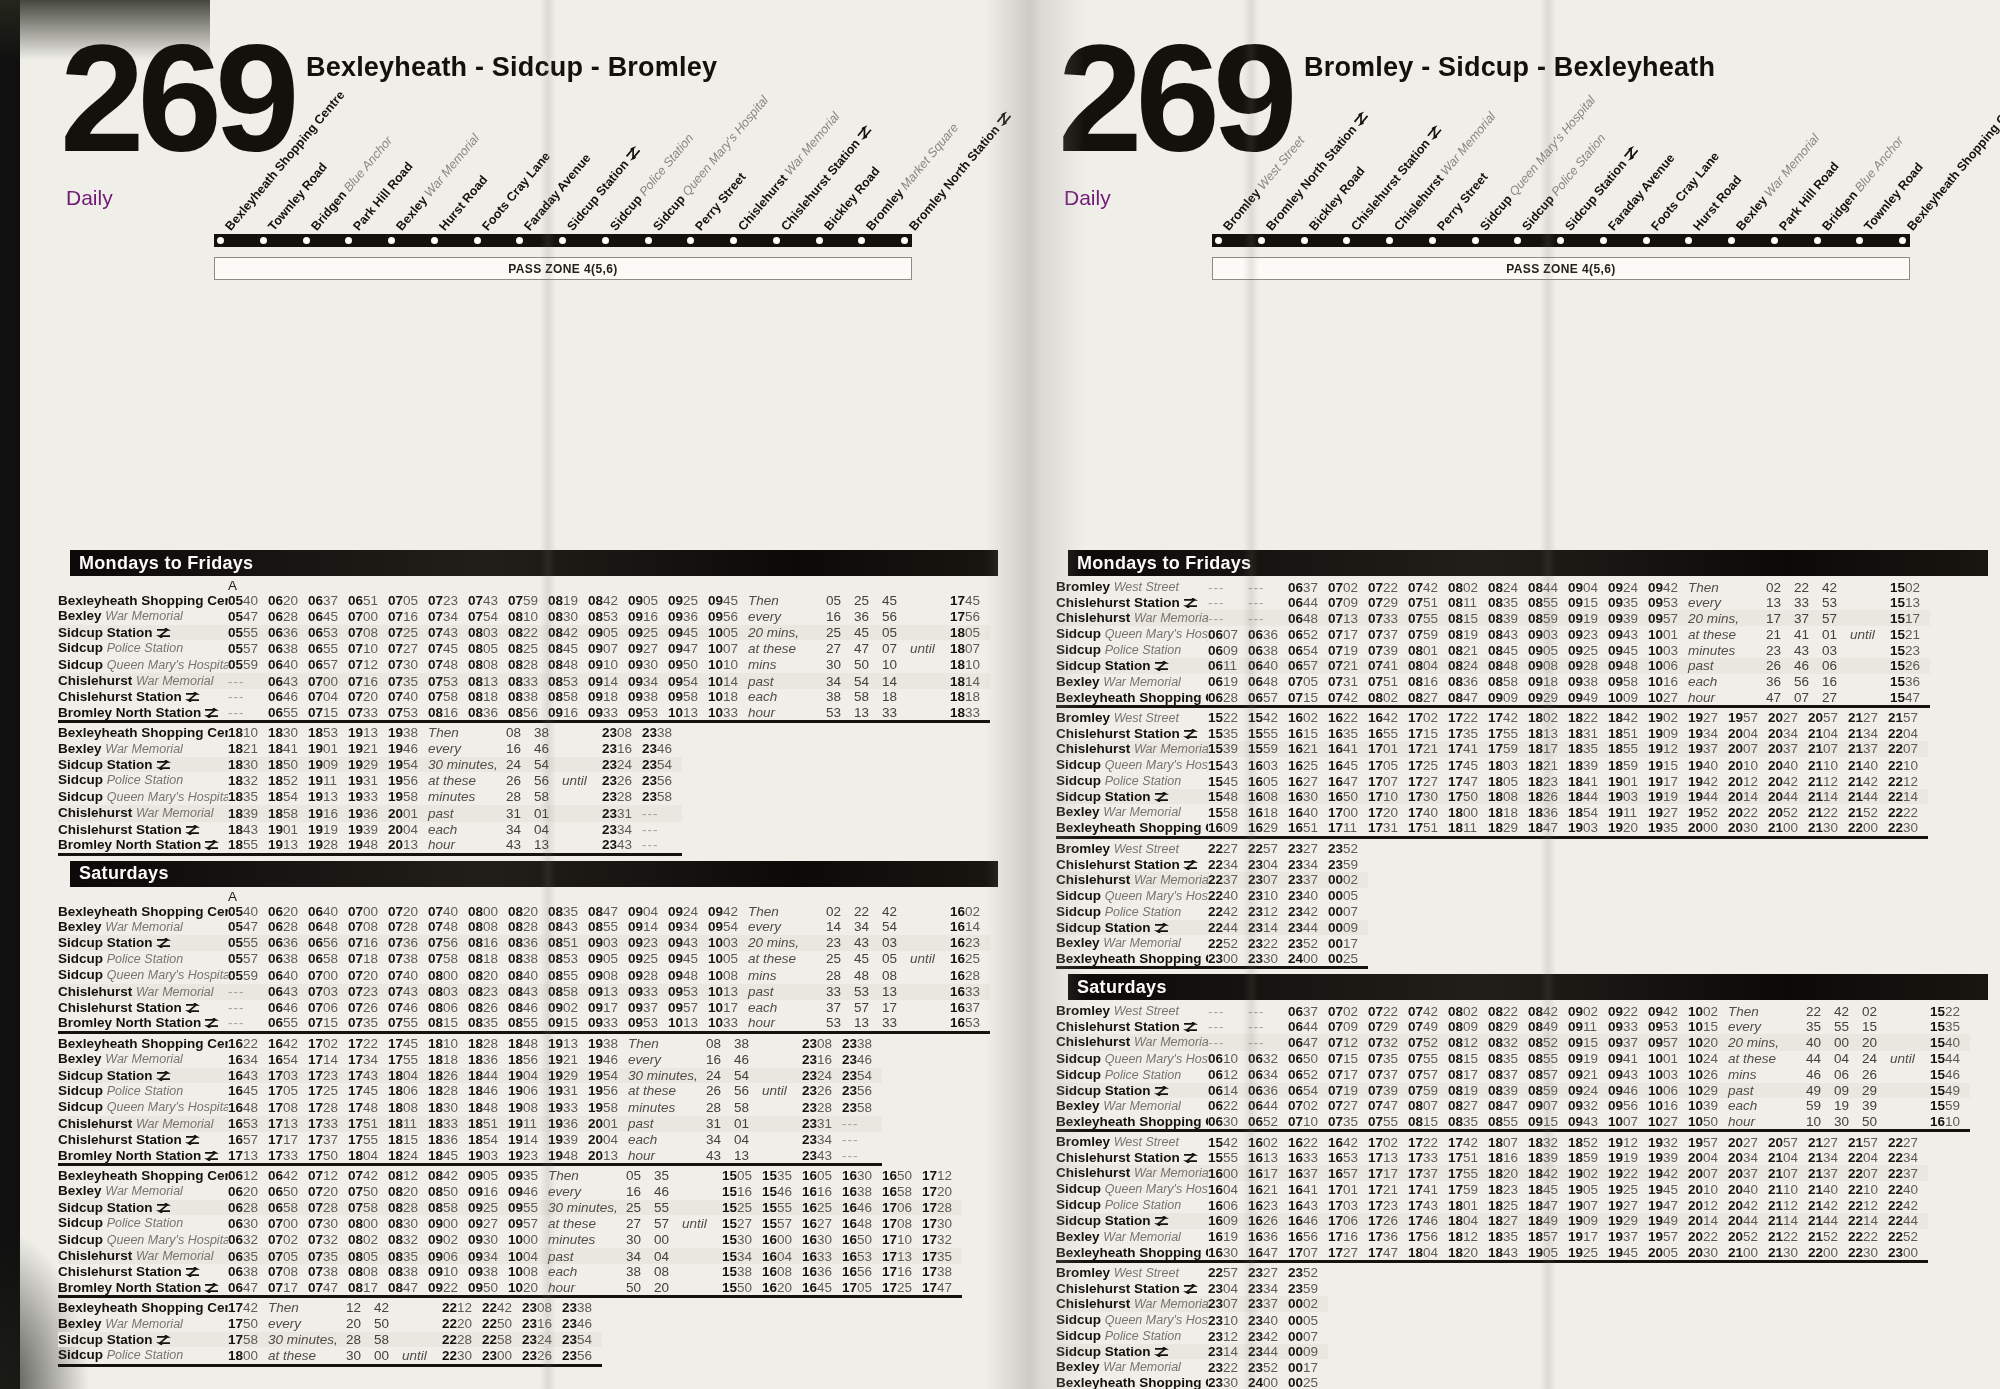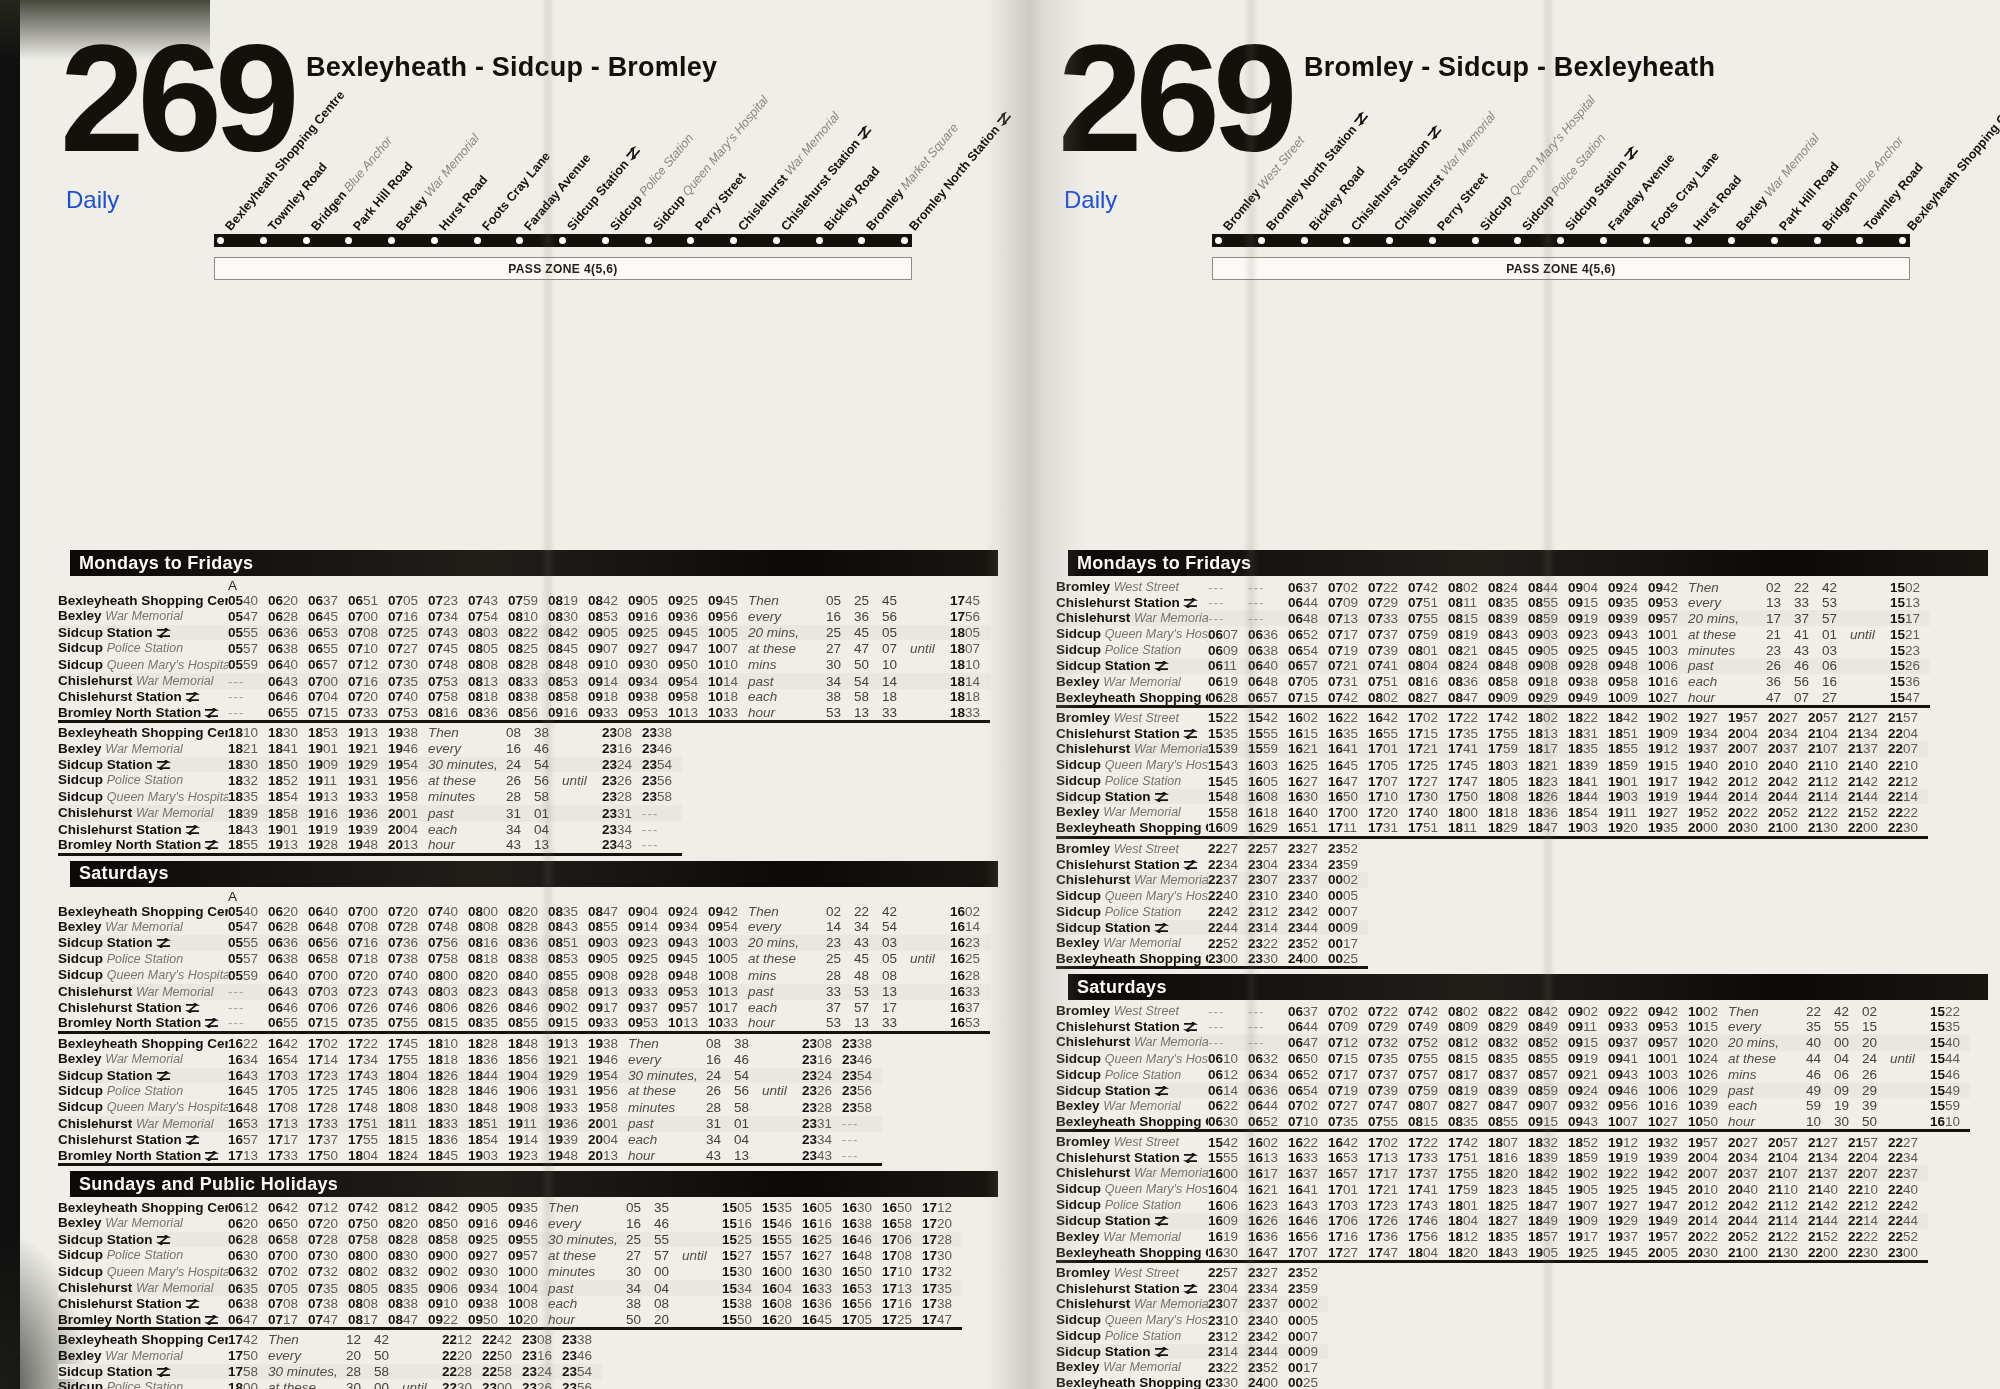--- a/index.html
+++ b/index.html
@@ -18,21 +18,21 @@
     background:linear-gradient(90deg,rgba(140,136,126,0),rgba(150,146,136,.38) 45%,rgba(170,166,156,.30) 55%,rgba(140,136,126,0));}
   .crease{position:absolute;top:0;width:16px;height:100%;
     background:linear-gradient(90deg,rgba(120,115,105,0),rgba(120,115,105,.16),rgba(120,115,105,0));}
   
   .page{position:absolute;top:26px;}
   #page0{left:58px;width:952px;}
   #page1{left:1056px;width:944px;}
   .pghead{position:relative;height:262px;}
   .route-num{position:absolute;left:2px;top:-4px;font-size:152px;font-weight:700;
     letter-spacing:-7px;line-height:1;color:#14110d;}
-  .daily{position:absolute;left:8px;top:160px;font-size:24px;color:#1d4ed8;}
+  .daily{position:absolute;left:8px;top:160px;font-size:21px;color:#701a75;}
   .pgtitle{position:absolute;left:248px;top:26px;font-size:27px;font-weight:700;
     letter-spacing:.2px;margin:0;color:#14110d;white-space:nowrap;}
   
   .stops{position:absolute;left:0;top:0;width:100%;height:262px;}
   .rbar{position:absolute;left:156px;width:698px;top:208px;height:13px;background:#14110d;}
   .dot{position:absolute;width:7px;height:7px;border-radius:50%;background:#fdfcf9;top:211px;}
   .slab{position:absolute;top:206px;transform:rotate(-50deg);transform-origin:0 0;
     white-space:nowrap;font-size:12.5px;font-weight:700;color:#14110d;padding-left:10px;}
   .slab i{font-weight:400;font-style:italic;color:#8b867e;}
   .passzone{position:absolute;left:156px;width:698px;top:231px;height:23px;
@@ -848,23 +848,20 @@
             <td class="ct"><b>20</b><span>13</span></td>
             <td class="cw">hour</td>
             <td class="cm">43</td>
             <td class="cm">13</td>
             <td class="cu"></td>
             <td class="ct"><b>23</b><span>43</span></td>
             <td class="ct dash">---</td>
           </tr>
         </tbody>
       </table>
-      <div class="secbar">
-        <span>Sundays and Public Holidays</span>
-      </div>
       <table class="tt">
         <tbody>
           <tr>
             <td class="lbl"><b>Bexleyheath Shopping Centre</b></td>
             <td class="ct"><b>06</b><span>12</span></td>
             <td class="ct"><b>06</b><span>42</span></td>
             <td class="ct"><b>07</b><span>12</span></td>
             <td class="ct"><b>07</b><span>42</span></td>
             <td class="ct"><b>08</b><span>12</span></td>
             <td class="ct"><b>08</b><span>42</span></td>

